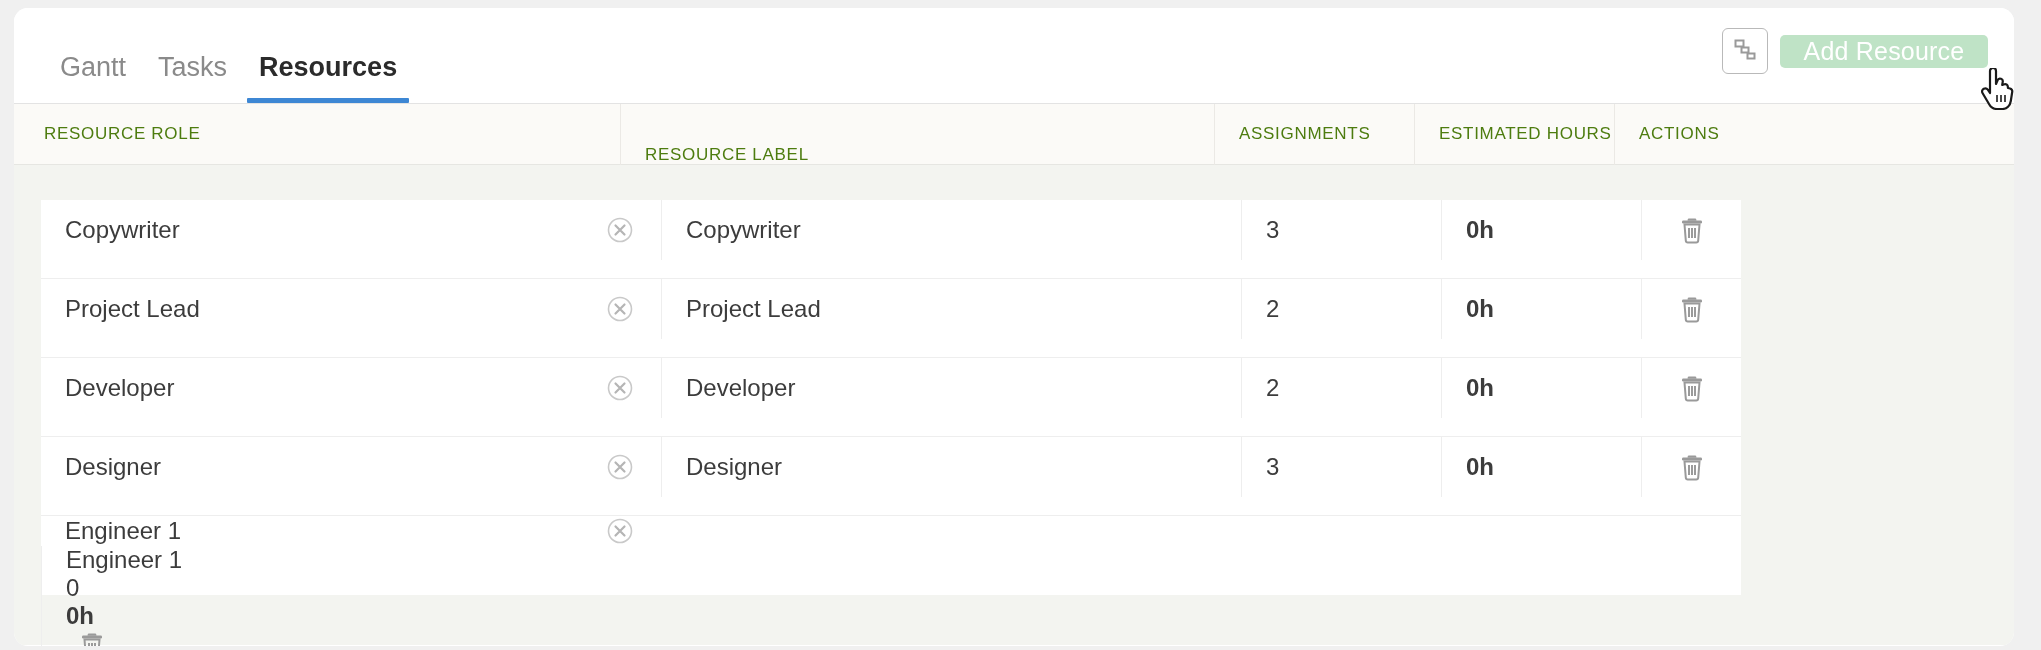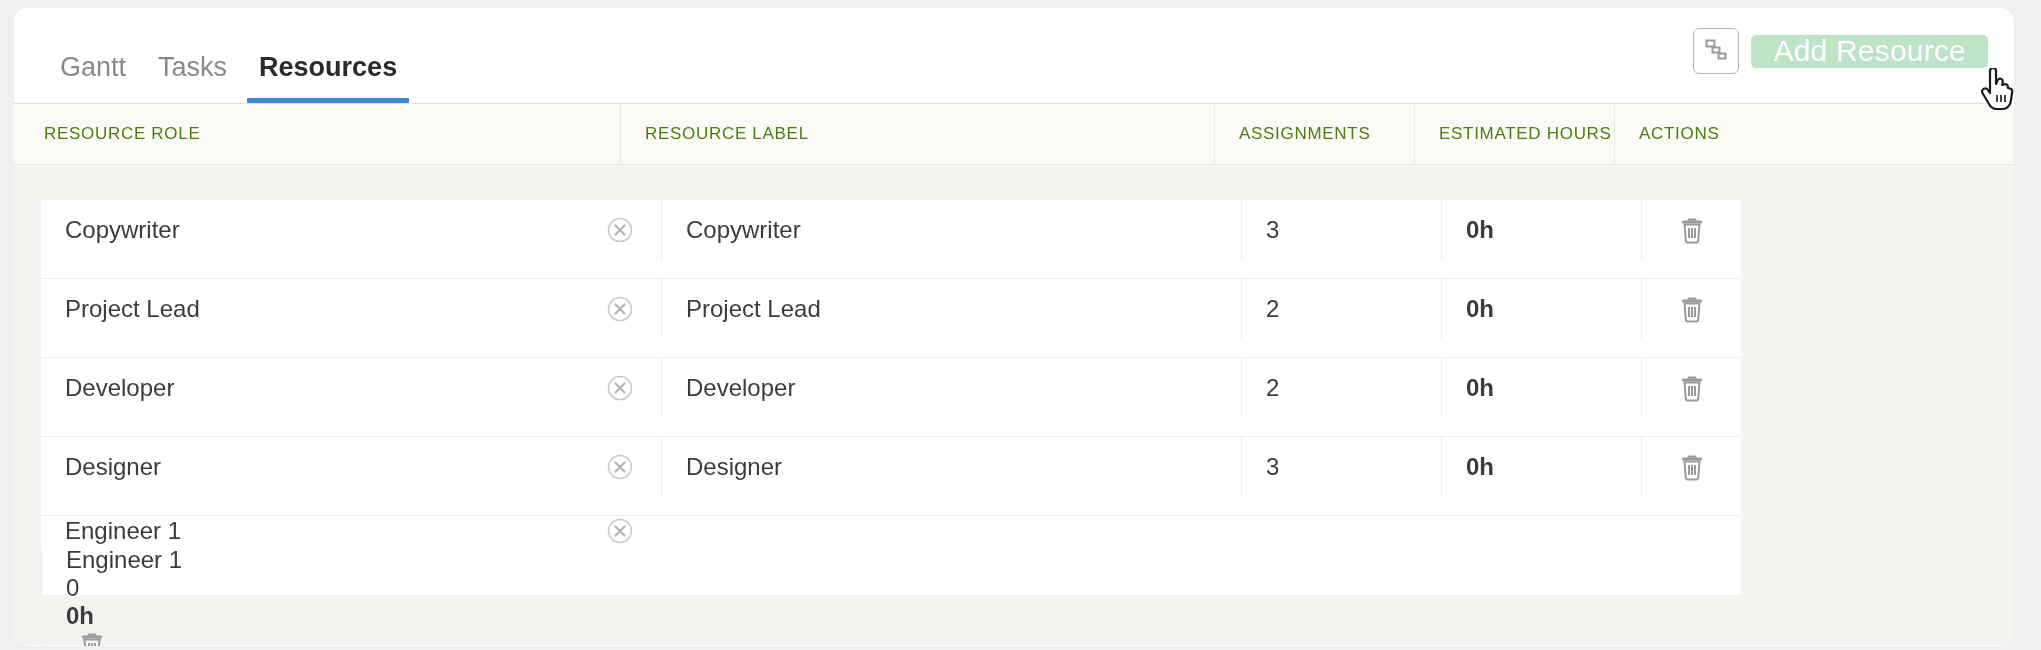--- a/index.html
+++ b/index.html
@@ -92,21 +92,21 @@
     cursor: pointer;
   }
 
   .add-btn {
     height: 33px;
     padding: 0 22px;
     border: none;
     border-radius: 5px;
     background: #bfe3c6;
     color: #ffffff;
-    font-size: 30px;
+    font-size: 25px;
     font-family: "Liberation Sans", sans-serif;
     letter-spacing: .2px;
     cursor: pointer;
     display: flex;
     align-items: center;
     min-width: 208px;
     justify-content: center;
   }
 
   
@@ -129,21 +129,21 @@
     color: #4d7c0f;
     padding-left: 24px;
     height: 61px;
     display: flex;
     align-items: center;
     border-left: 1px solid #ebe9e5;
   }
   .th:first-child { border-left: none; padding-left: 30px; }
 
   .col-role   { width: 606px; }
-  .col-label  { width: 594px; }
+  .col-label  { width: 594px; align-items: flex-end; }
   .col-assign { width: 200px; }
   .col-hours  { width: 200px; }
   .col-act    { flex: 1; }
 
   .rows-wrap {
     padding: 35px 0 0 27px;
   }
 
   .row {
     display: flex;

